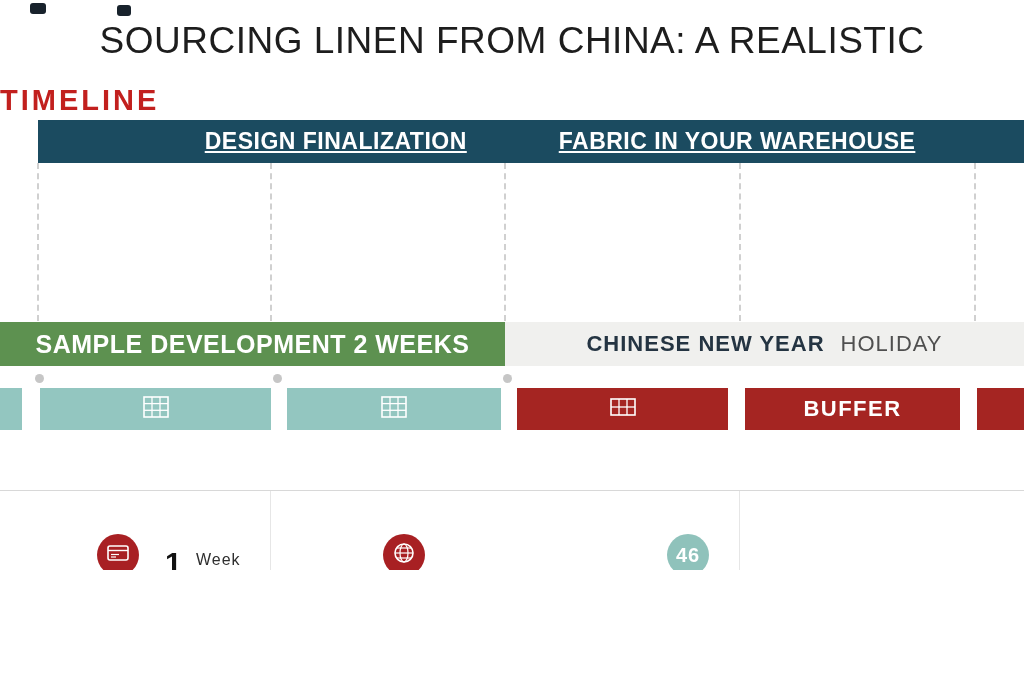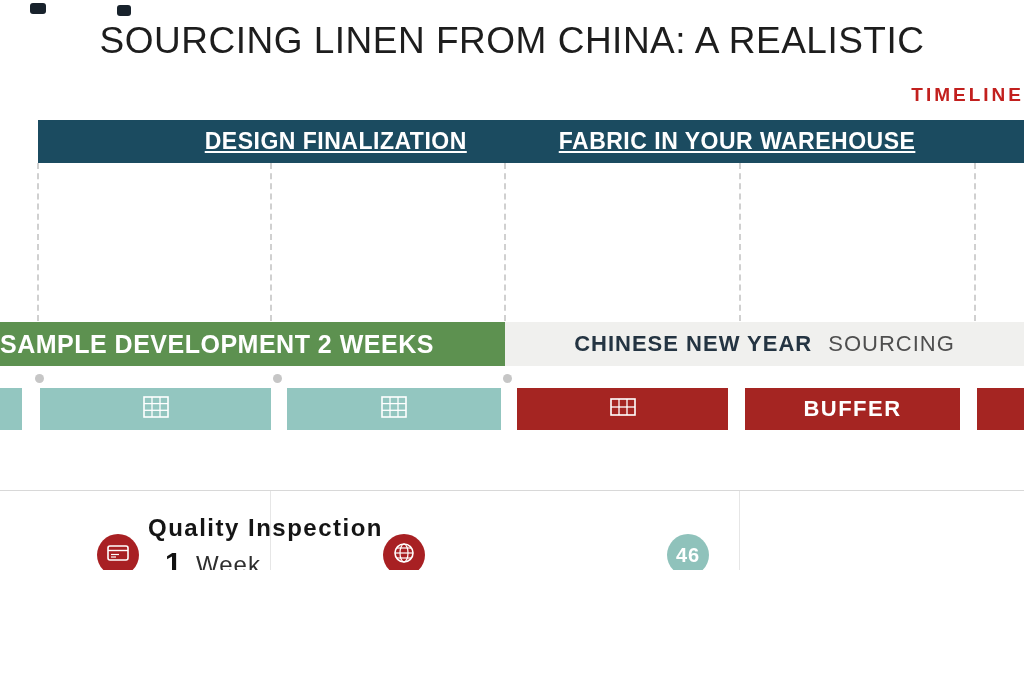--- a/index.html
+++ b/index.html
@@ -11,21 +11,21 @@
   
   .artifact { position:absolute; background:#18222c; border-radius:3px; }
 
   .page-title {
     position:absolute; top:20px; left:0; width:100%;
     text-align:center; font-size:37px; letter-spacing:0.5px;
     color:#1d1d1d; font-weight:500; white-space:nowrap;
   }
   .subtitle {
     position:absolute; top:84px; left:0; width:100%;
-    text-align:right; font-size:19px; font-weight:bold;
+    text-align:left; font-size:29px; font-weight:bold;
     letter-spacing:3px; color:#c2201e;
   }
 
   .header-bar {
     position:absolute; top:120px; left:38px; width:986px; height:43px;
     background:#1b4b60;
   }
   .header-label {
     position:absolute; top:0; height:43px; line-height:43px;
     color:#ffffff; font-weight:bold; font-size:23px; letter-spacing:0.5px;
@@ -34,21 +34,21 @@
   .header-label.left  { left:0; width:60.4%; }
   .header-label.right { left:47%; width:47.8%; }
 
   .vdash {
     position:absolute; top:163px; height:158px; width:0;
     border-left:2px dashed #d0d0d0;
   }
 
   .phase-green {
     position:absolute; top:322px; left:0; width:505px; height:44px;
-    background:#5d9150; display:flex; align-items:center; justify-content:flex-start;
+    background:#5d9150; display:flex; align-items:center; justify-content:center;
     color:#ffffff; font-weight:bold; font-size:25px; letter-spacing:0.5px;
     white-space:nowrap;
   }
   .phase-gray {
     position:absolute; top:322px; left:505px; width:519px; height:44px;
     background:#f0f0ee; display:flex; align-items:center; justify-content:center;
     gap:16px; font-size:22px; letter-spacing:1px; white-space:nowrap;
   }
   .phase-gray .bold  { color:#243442; font-weight:bold; }
   .phase-gray .light { color:#4f4f4f; font-weight:normal; }
@@ -79,21 +79,21 @@
   .legend-circle {
     position:absolute; top:534px; width:42px; height:42px; border-radius:50%;
     display:flex; align-items:center; justify-content:center;
   }
   .legend-circle.red  { background:#a82023; }
   .legend-circle.teal { background:#8fc2bb; }
   .legend-circle .circle-text {
     color:#ffffff; font-weight:bold; font-size:20px; letter-spacing:1px;
   }
   .legend-text {
-    position:absolute; top:551px; font-size:24px; color:#2e2e2e;
+    position:absolute; top:551px; font-size:16px; color:#2e2e2e;
     letter-spacing:1px; white-space:nowrap;
   }
   .legend-value {
     position:absolute; top:546px; font-size:30px; font-weight:bold; color:#111111;
   }
 </style>
 </head>
 <body>
 
 <div class="canvas">
@@ -117,21 +117,21 @@
   <div class="vdash" style="left:270px;"></div>
   <div class="vdash" style="left:504px;"></div>
   <div class="vdash" style="left:739px;"></div>
   <div class="vdash" style="left:974px;"></div>
 
   <div class="phase-green">
     <span>SAMPLE DEVELOPMENT 2 WEEKS</span>
   </div>
   <div class="phase-gray">
     <span class="bold">CHINESE NEW YEAR</span>
-    <span class="light">SOURCING</span>
+    <span class="light">HOLIDAY</span>
   </div>
 
   <div class="dot" style="left:35px;"></div>
   <div class="dot" style="left:273px;"></div>
   <div class="dot" style="left:503px;"></div>
 
   <div class="block teal" style="left:0; width:22px;"></div>
 
   <div class="block teal" style="left:40px; width:231px;">
     <span>
@@ -172,21 +172,20 @@
     <span class="block-label">BUFFER</span>
   </div>
 
   <div class="block red" style="left:977px; width:47px;"></div>
 
   <div class="vline-faint" style="left:270px; top:490px; height:146px;"></div>
   <div class="vline-faint" style="left:739px; top:490px; height:146px;"></div>
   <div class="hline" style="top:490px;"></div>
   <div class="hline" style="top:635px;"></div>
 
-  <div class="legend-title">Quality Inspection</div>
 
   <div class="legend-circle red" style="left:97px;">
     <span>
       <svg width="22" height="18" viewBox="0 0 22 18">
         <rect x="1" y="2" width="20" height="14" rx="2" fill="none" stroke="#ffffff" stroke-width="1.6"></rect>
         <line x1="1" y1="6.5" x2="21" y2="6.5" stroke="#ffffff" stroke-width="1.4"></line>
         <line x1="4" y1="10.5" x2="12" y2="10.5" stroke="#ffffff" stroke-width="1.2"></line>
         <line x1="4" y1="13" x2="9" y2="13" stroke="#ffffff" stroke-width="1.2"></line>
       </svg>
     </span>

